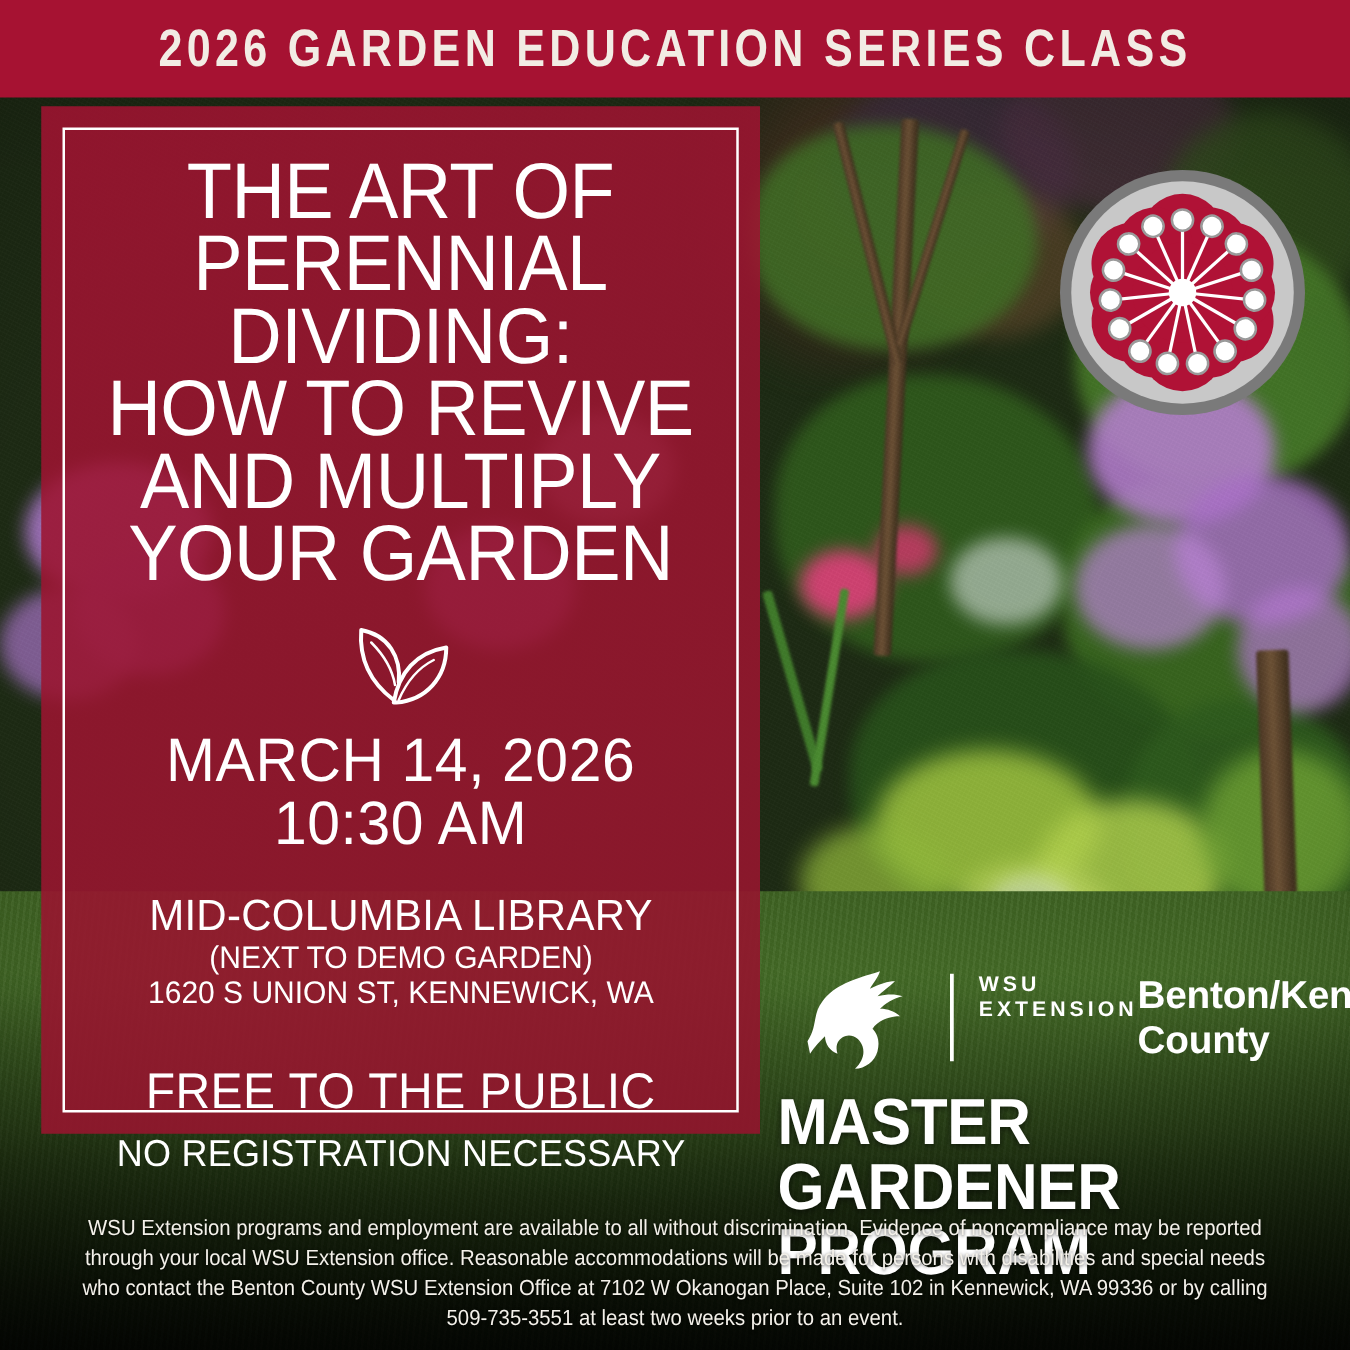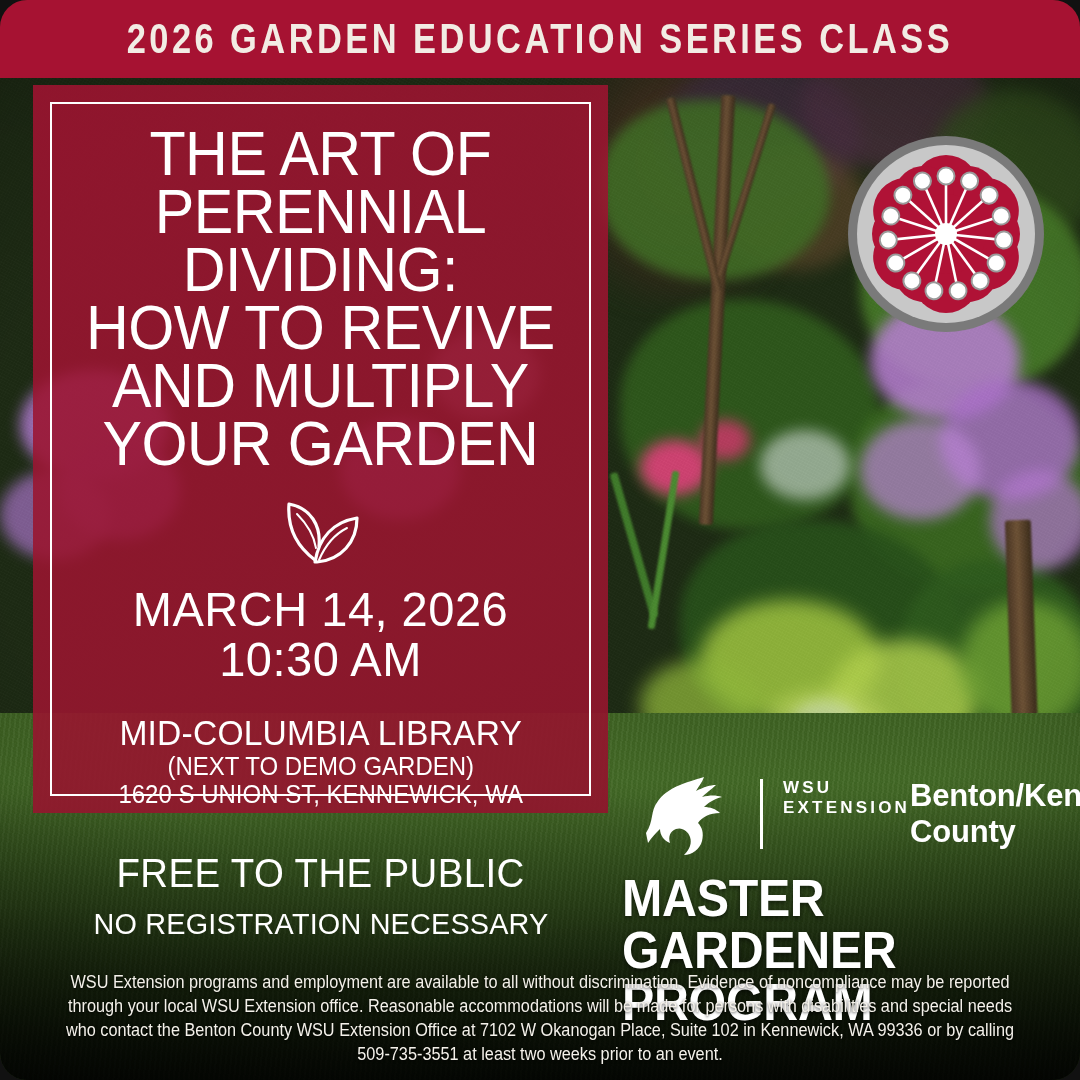--- a/index.html
+++ b/index.html
@@ -1,18 +1,18 @@
 <!DOCTYPE html>
 <html><head>
 <meta charset="utf-8">
 <style>
   html,body{margin:0;padding:0;background:#111;}
   body{width:1080px;height:1080px;overflow:hidden;font-family:"Liberation Sans",sans-serif;}
 
-  #poster{position:relative;width:1080px;height:1080px;overflow:hidden;background:#1d2a14;border-radius:27px;}
+  #poster{position:relative;width:1080px;height:1080px;overflow:hidden;background:#1d2a14;}
 
   
   .photo{position:absolute;left:0;top:0;width:1080px;height:1080px;overflow:hidden;}
   .photo-base{position:absolute;inset:0;
     background:
       radial-gradient(ellipse 380px 300px at 78% 14%, rgba(32,54,22,.95) 0%, rgba(32,54,22,0) 70%),
       radial-gradient(ellipse 300px 240px at 30% 10%, rgba(58,88,36,.85) 0%, rgba(58,88,36,0) 72%),
       linear-gradient(180deg,#2e4a1c 0%,#355río 0%,#39571f 18%,#3d5c22 42%,#32501c 62%,#2a4417 78%,#1b2d10 100%);
   }
   .photo-sky{position:absolute;left:52%;top:2%;width:22%;height:26%;
@@ -38,21 +38,21 @@
       repeating-linear-gradient(-63deg, rgba(255,255,255,.04) 0 1px, rgba(0,0,0,.04) 1px 3px);}
 
   
   .banner{position:absolute;left:0;top:0;width:1080px;height:78px;background:#a61232;
     display:flex;align-items:center;justify-content:center;}
   .banner-text{color:#f2ece4;font-size:42px;font-weight:bold;letter-spacing:4.2px;
     transform:scaleX(.82);transform-origin:center;white-space:nowrap;
     font-family:"Liberation Sans",sans-serif;}
 
   
-  .panel{position:absolute;left:33px;top:85px;width:575px;height:728px;
+  .panel{position:absolute;left:33px;top:85px;width:575px;height:822px;
     background:linear-gradient(160deg, rgba(166,18,50,.84) 0%, rgba(155,20,48,.88) 35%, rgba(150,22,46,.9) 70%, rgba(143,22,44,.93) 100%);}
   .panel-inner-border{position:absolute;left:17px;top:17px;right:17px;bottom:17px;border:2px solid #ffffff;pointer-events:none;}
 
   .panel-content{position:absolute;left:17px;top:17px;right:17px;bottom:17px;
     display:flex;flex-direction:column;align-items:center;}
 
   .title{color:#ffffff;text-align:center;margin-top:22px;
     font-size:63px;line-height:58px;font-weight:normal;letter-spacing:-0.5px;
     transform:scaleX(.94);transform-origin:center top;
     font-family:"Liberation Sans",sans-serif;white-space:pre-line;}

